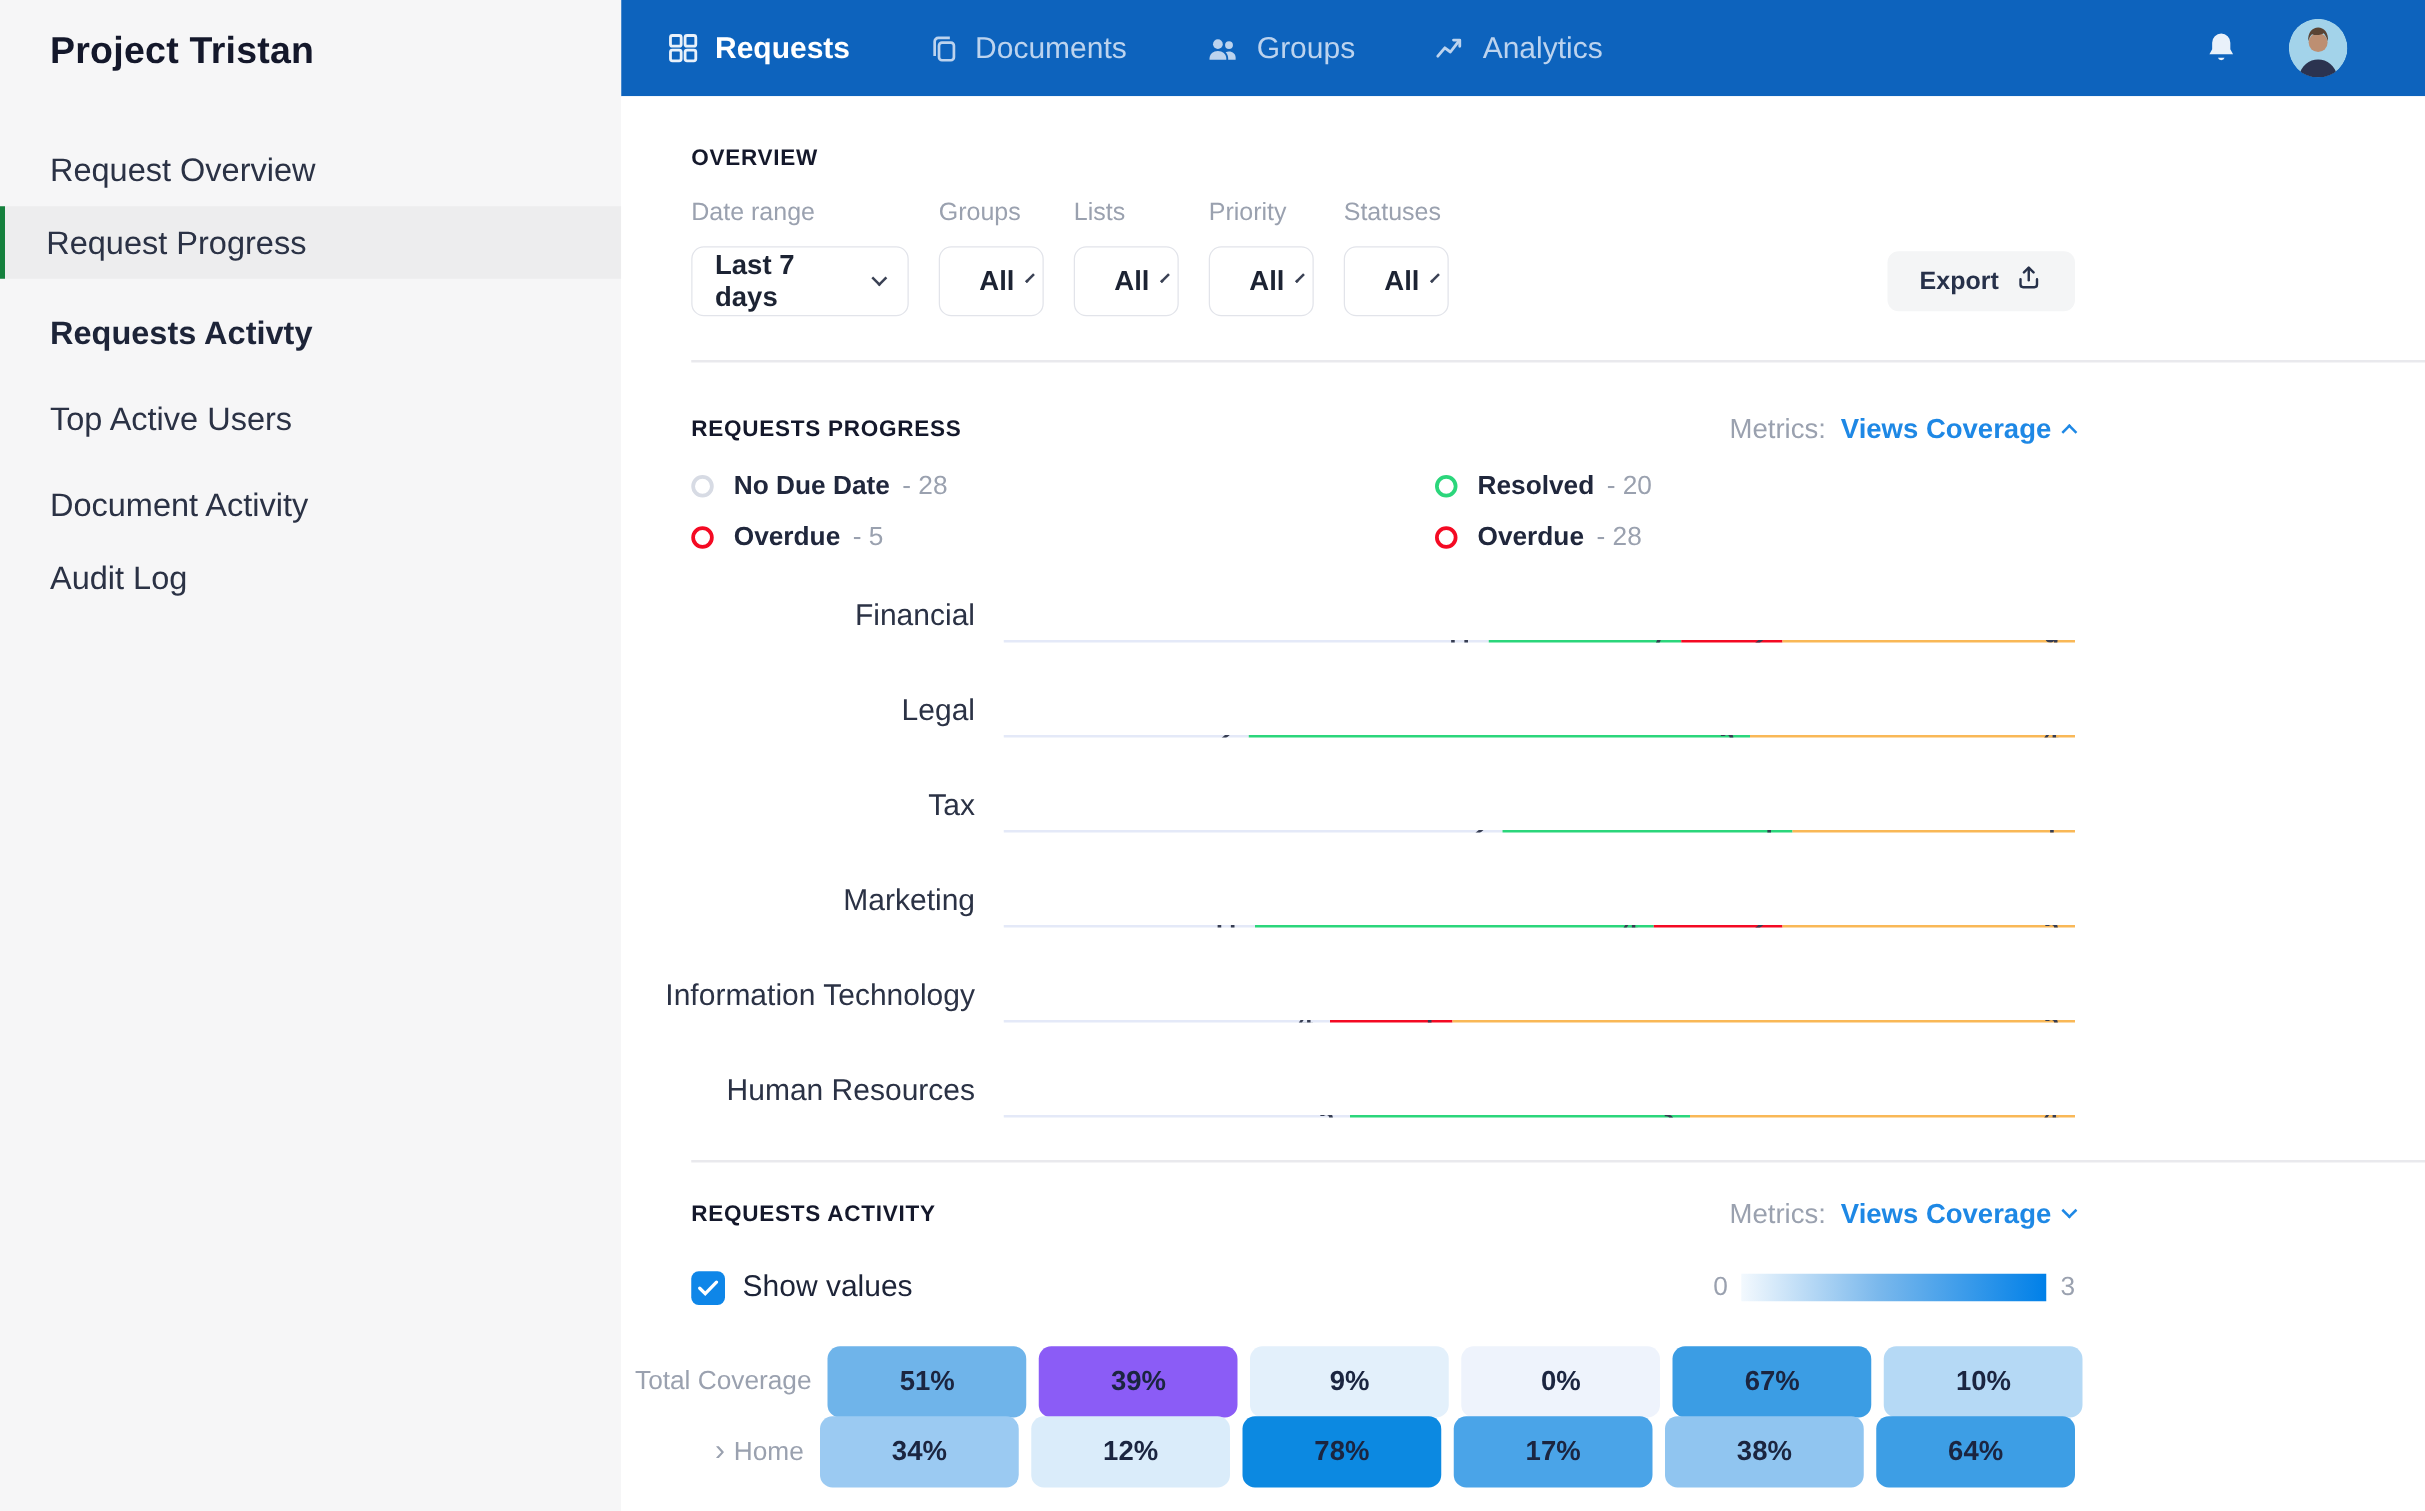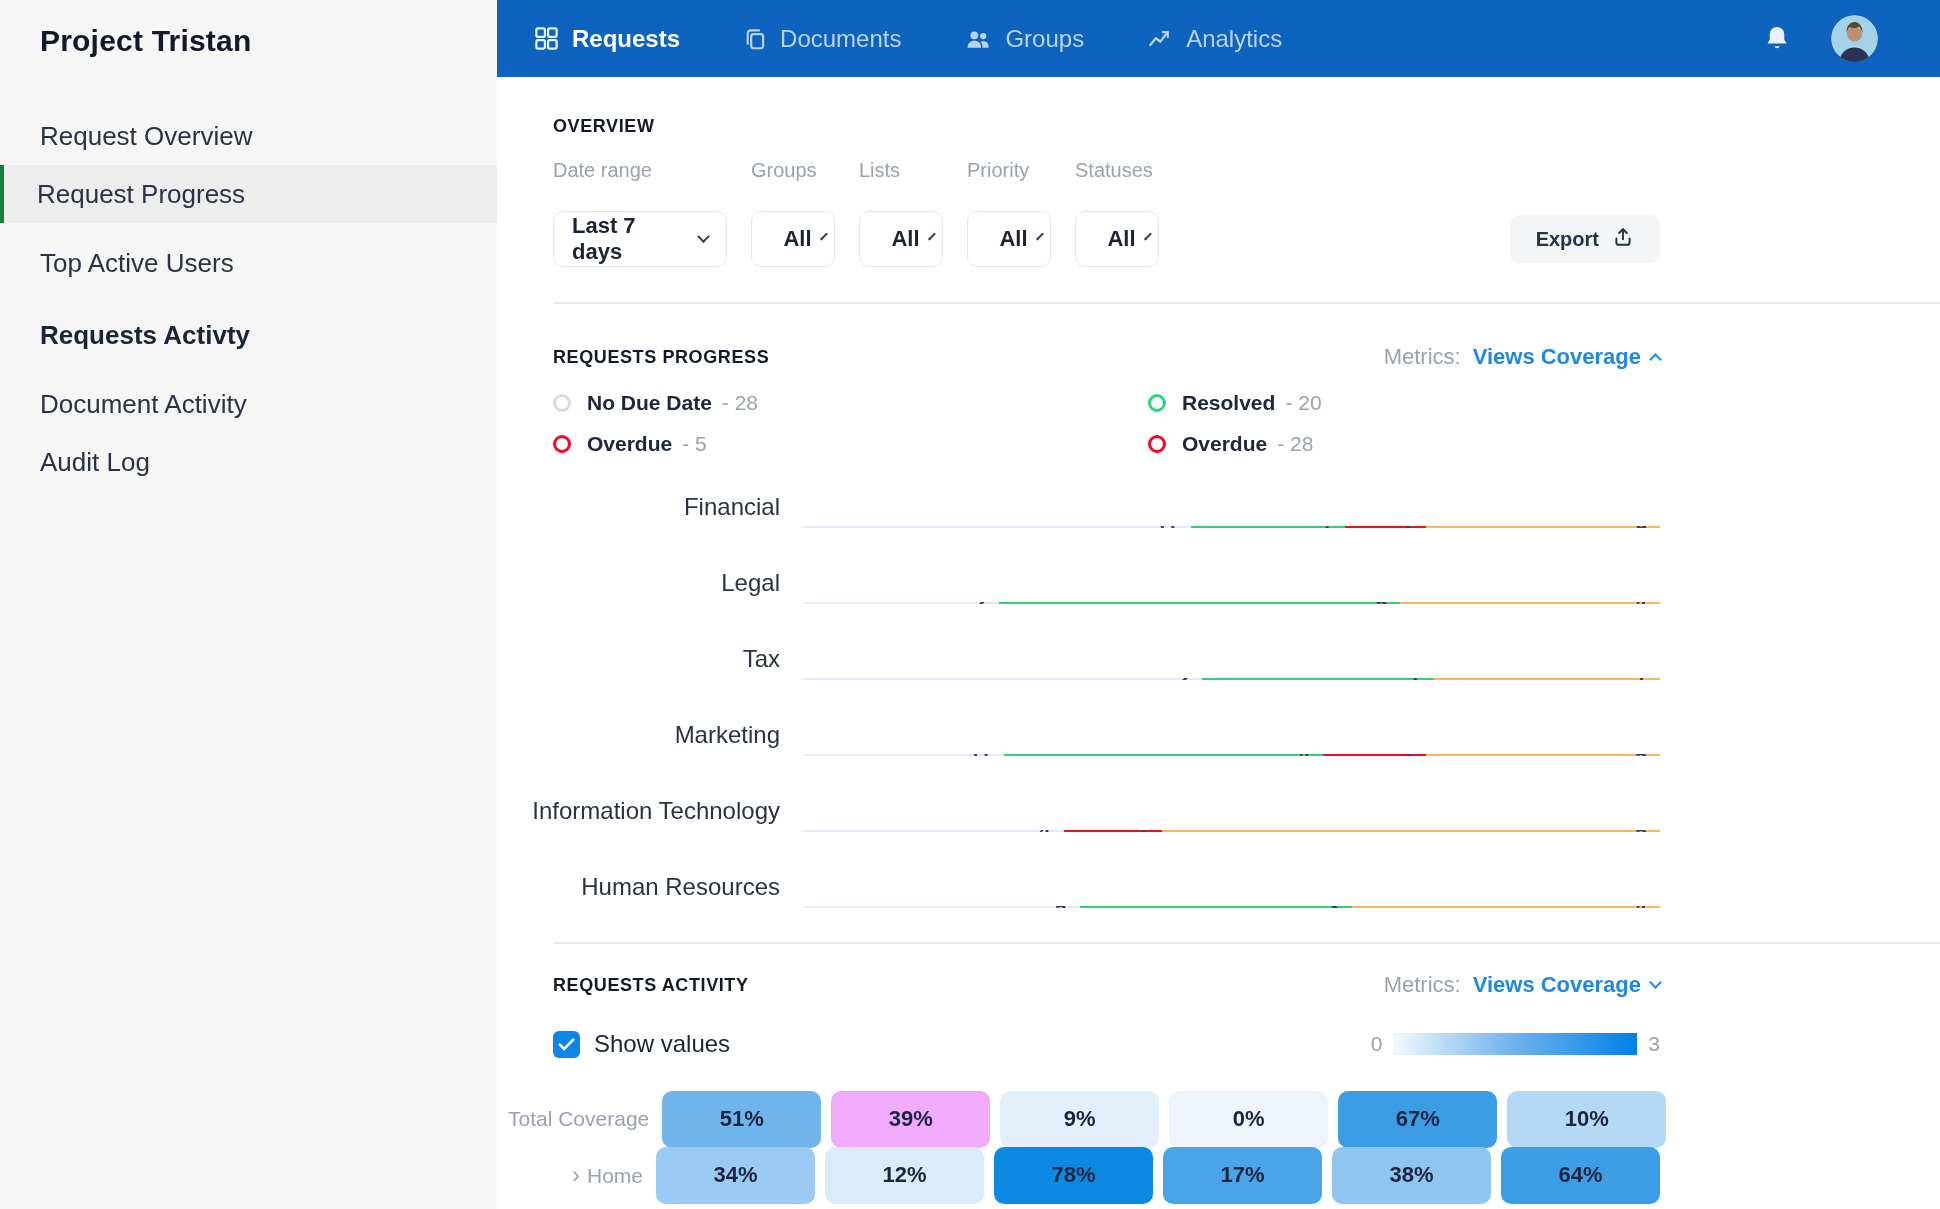--- a/index.html
+++ b/index.html
@@ -28,21 +28,21 @@
 
   
   .main { flex:1; background:#fff; padding-left:56px; overflow:hidden; }
   .sec-title { font-size:18px; font-weight:700; letter-spacing:.6px; color:#14182b; }
   .divider { height:2px; background:#e9e9ed; width:1387px; }
 
   
   .overview { margin-top:39px; }
   .filters-row { display:flex; align-items:flex-end; margin-top:22px; width:1107px; }
   .filter { display:flex; flex-direction:column; margin-right:24px; }
-  .filter-label { font-size:20px; color:#9aa1af; margin-bottom:29px; }
+  .filter-label { font-size:20px; color:#9aa1af; margin-bottom:15px; }
   .dropdown { height:56px; border:1px solid #e2e4ea; border-radius:10px; background:#fff;
               display:flex; align-items:center; justify-content:center; gap:11px;
               font-size:22px; font-weight:700; color:#1c2333; padding:0 18px; cursor:pointer; }
   .dropdown.wide { width:174px; } .dropdown.small { width:84px;padding-left:40px; }
   .chev { display:inline-block; width:9px; height:9px; border-right:2.5px solid currentColor;
           border-bottom:2.5px solid currentColor; transform:rotate(45deg); margin-top:-5px; }
   .chev.up { transform:rotate(225deg); margin-top:5px; }
   .dropdown .chev { color:#3a4154; }
   .export-btn { margin-left:auto; align-self:flex-end; margin-bottom:4px; height:48px; background:#f4f5f6;
                 border:none; border-radius:9px; display:flex; align-items:center; gap:13px; padding:0 26px;
@@ -90,22 +90,22 @@
              font-size:22px; font-weight:700; color:#1b2540; }
 </style>
 </head>
 <body>
 
 <aside class="sidebar">
   <div class="sidebar-title">Project Tristan</div>
   <nav class="side-menu">
       <div class="side-item">Request Overview</div>
       <div class="side-item selected">Request Progress</div>
+      <div class="side-item bold">Requests Activty</div>
       <div class="side-item after-bold">Top Active Users</div>
-      <div class="side-item bold">Requests Activty</div>
       <div class="side-item after-bold">Document Activity</div>
       <div class="side-item">Audit Log</div>
     </nav>
 </aside>
 
 <div class="rightcol">
   <header class="topnav">
     <div class="tabs">
         <div class="tab active">
           <span class="ticon">
@@ -374,21 +374,21 @@
           <span class="scale-grad"></span>
           <span class="scale-num">3</span>
         </div>
       </div>
 
       <div class="heatmap">
           <div class="hm-row">
             <div class="hm-label"><span>Total Coverage</span></div>
             <div class="hm-cells">
               <div class="hm-cell" style="background: rgb(111, 180, 234);">51%</div>
-              <div class="hm-cell" style="background: #f0abfc; text-align: right;">39%</div>
+              <div class="hm-cell" style="background: #8b5cf6; text-align: right;">39%</div>
               <div class="hm-cell" style="background: rgb(227, 240, 251);">9%</div>
               <div class="hm-cell" style="background: rgb(238, 243, 252);">0%</div>
               <div class="hm-cell" style="background: rgb(59, 157, 228);">67%</div>
               <div class="hm-cell" style="background: rgb(181, 217, 245);">10%</div>
             </div>
           </div>
           <div class="hm-row">
             <div class="hm-label"><span class="hm-chevron">›</span><span>Home</span></div>
             <div class="hm-cells">
               <div class="hm-cell" style="background: rgb(155, 202, 242);">34%</div>

